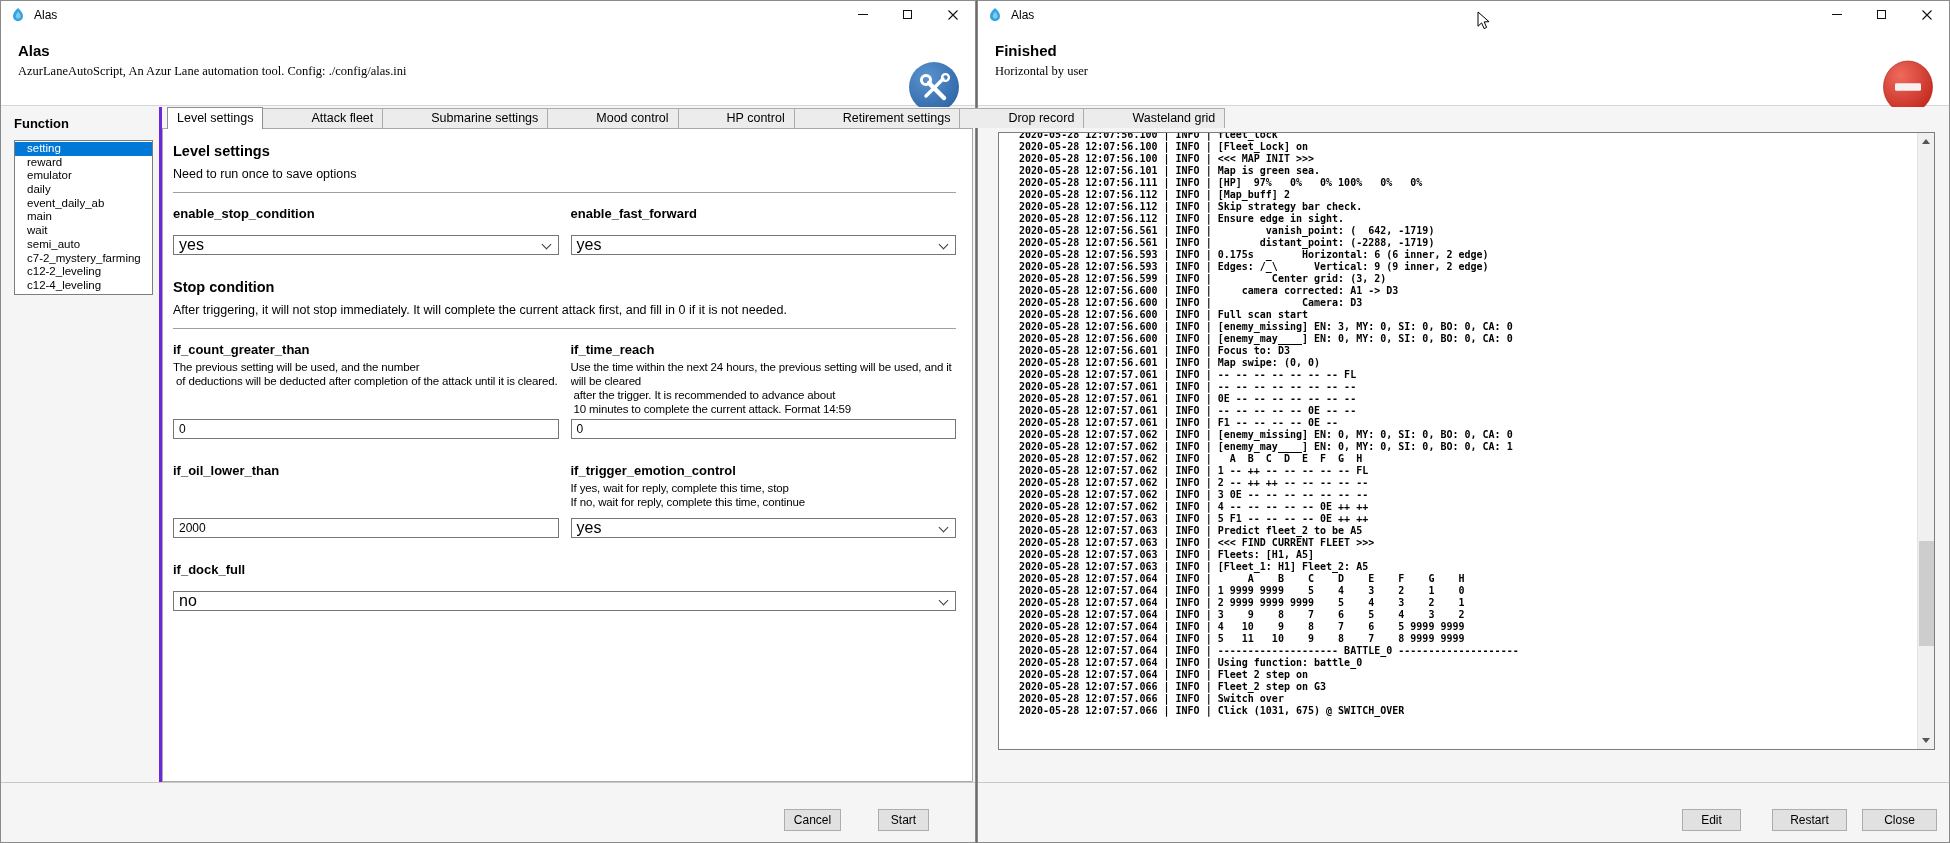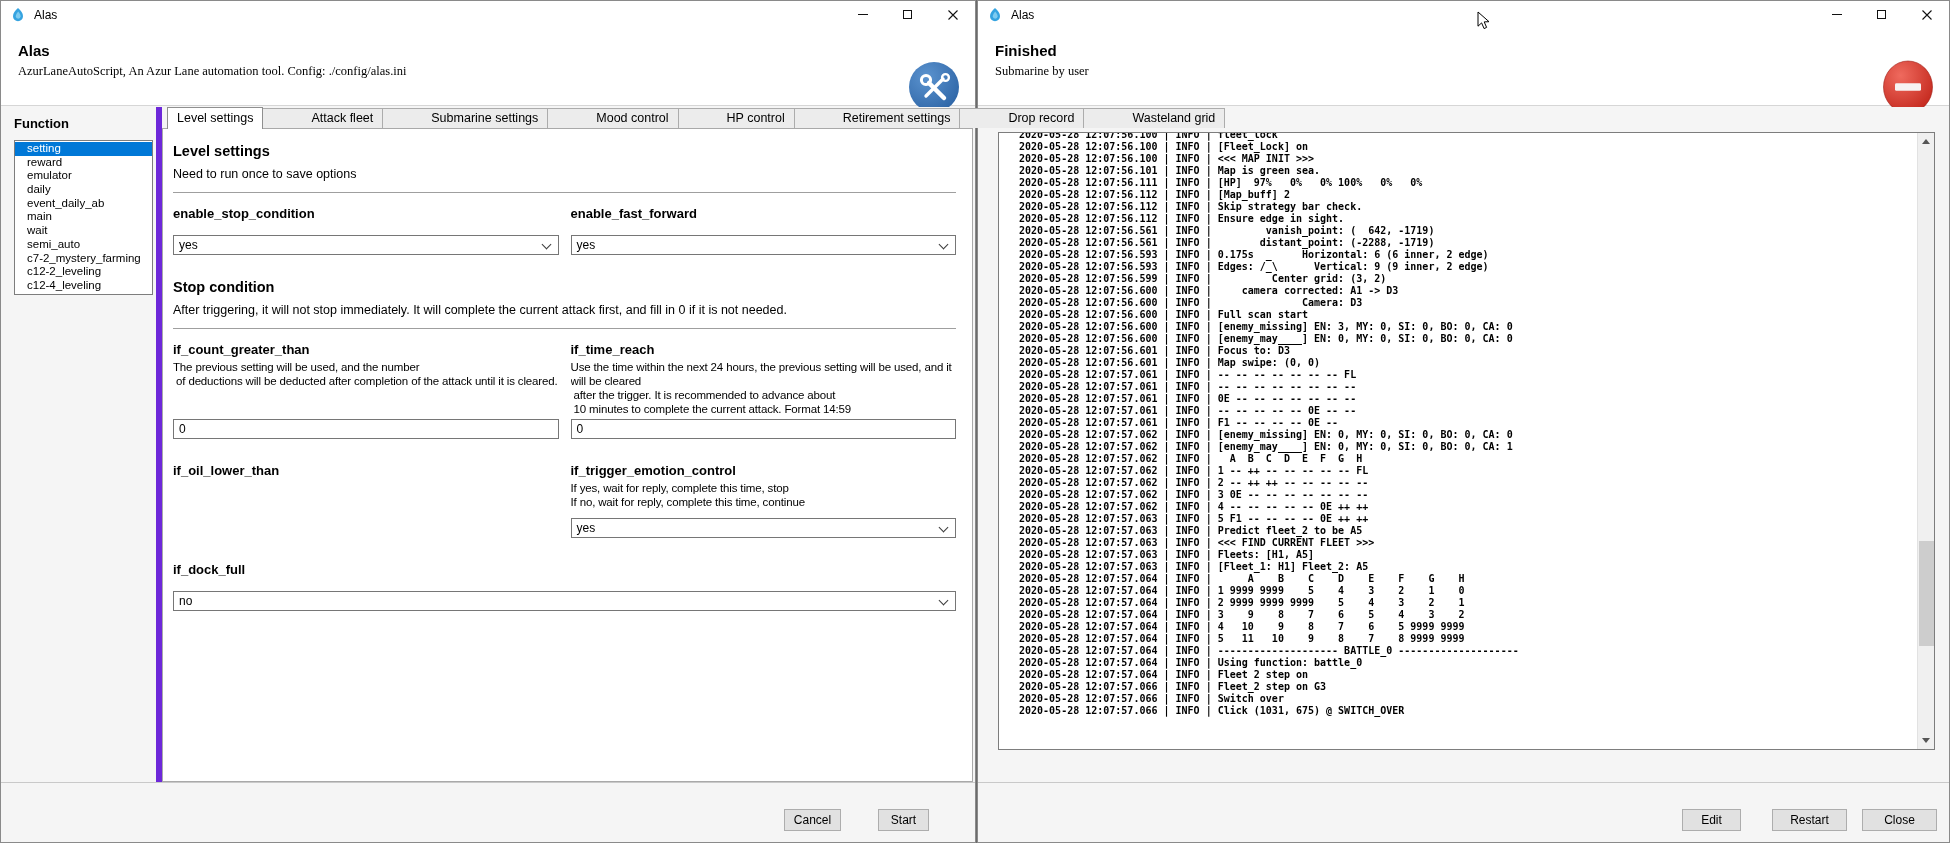--- a/index.html
+++ b/index.html
@@ -23,21 +23,21 @@
   
   .app-header { height:78px; background:#fff; border-bottom:1px solid #d6d6d6; position:relative; padding:14px 0 0 17px; }
   .app-title { font-size:15px; font-weight:bold; }
   .app-sub   { font-size:12.5px; margin-top:5px;font-family:Liberation Serif, serif; }
   .header-badge { position:absolute; top:32px; right:13px; width:56px; height:58px; }
 
   
   .wbody { position:absolute; top:106px; left:0; right:0; bottom:0; background:#f5f5f5; }
 
   
-  .sidebar { position:absolute; left:0; top:0; width:161px; bottom:60px; border-right:6px solid #6d28d9; padding:9px 0 0 13px; }
+  .sidebar { position:absolute; left:0; top:0; width:161px; bottom:60px; border-right:3px solid #6d28d9; padding:9px 0 0 13px; }
   .sidebar-label { font-size:13px; font-weight:bold; }
   .listbox { margin-top:9px; width:139px; background:#fff; border:1px solid #7d7d7d; padding:1px 0; }
   .list-item { font-size:11.5px; height:13.7px; line-height:13.7px; padding-left:12px; white-space:nowrap; overflow:hidden; }
   .list-item.selected { background:#0078d7; color:#fff; }
 
   
   .notebook { position:absolute; left:161px; right:2px; top:0; bottom:60px; }
   .tabstrip { display:flex; align-items:flex-end; height:21px; padding-left:5px; position:relative; z-index:2; }
   .tab { font-size:12.5px; padding:0 9px; height:20px; line-height:19px; background:#ececec;
          border:1px solid #acacac; border-bottom:none; white-space:nowrap; }
@@ -47,21 +47,21 @@
            padding:14px 16px 0 10px; z-index:1; }
 
   .sec-heading { font-size:14.5px; font-weight:bold; }
   .sec-sub { font-size:12.5px; margin-top:8px; }
   .rule { border-top:1px solid #9f9f9f; margin:11px 0 13px; }
   .grid2 { display:grid; grid-template-columns:1fr 1fr; column-gap:12px; }
   .f-label { font-size:13px; font-weight:bold; }
   .f-desc { font-size:11.5px; line-height:14px; letter-spacing:-0.15px; white-space:pre-wrap; margin-top:3px; overflow:hidden; }
   .dh-sm { height:11px; }  .dh-lg { height:59px; }  .dh-md { height:37px; }
   .combo { height:20px; border:1px solid #767676; background:#fff; display:flex; align-items:center;
-           padding-left:5px; font-size:12px; position:relative; }
+           padding-left:5px; font-size:16px; position:relative; }
   .chev { position:absolute; right:8px; top:5px; width:7px; height:7px;
           border-right:1.4px solid #3c3c3c; border-bottom:1.4px solid #3c3c3c; transform:rotate(45deg); }
   .tinput { height:20px; width:100%; border:1px solid #767676; background:#fff; font-size:12px;
             padding:0 5px; font-family:"Liberation Sans",sans-serif; display:block; }
   .mt-sec { margin-top:24px; }
 
   
   .footer { position:absolute; left:0; right:0; bottom:0; height:60px; border-top:1px solid #c9c9c9; background:#f5f5f5; }
   .btn { position:absolute; top:26px; height:22px; background:#e1e1e1; border:1px solid #adadad;
          font-size:12px; font-family:Liberation Sans, sans-serif; }
@@ -205,20 +205,21 @@
  after the trigger. It is recommended to advance about
  10 minutes to complete the current attack. Format 14:59</div>
             <input class="tinput" value="0" style="">
           </div>
         </div>
 
         <div class="grid2 mt-sec">
           <div>
             <div class="f-label">if_oil_lower_than</div>
             <div class="f-desc dh-md"></div>
+            <input class="tinput" value="2000" style="">
           </div>
           <div>
             <div class="f-label">if_trigger_emotion_control</div>
             <div class="f-desc dh-md">If yes, wait for reply, complete this time, stop
 If no, wait for reply, complete this time, continue</div>
             <div class="combo">
               <span>yes</span>
               <span class="chev"></span>
             </div>
           </div>
@@ -259,21 +260,21 @@
       <button class="cap-btn">
         <svg width="10" height="10" viewBox="0 0 10 10">
           <path d="M0.5 0.5 L9.5 9.5 M9.5 0.5 L0.5 9.5" stroke="#111" stroke-width="1.1" fill="none"></path>
         </svg>
       </button>
     </div>
   </div>
 
   <div class="app-header">
     <div class="app-title">Finished</div>
-    <div class="app-sub">Submarine by user</div>
+    <div class="app-sub">Horizontal by user</div>
     <svg class="header-badge" viewBox="0 0 56 58">
       <defs>
         <radialGradient id="bg-red" cx="35%" cy="28%" r="80%">
           <stop offset="0%" stop-color="#ef6a5e"></stop>
             <stop offset="100%" stop-color="#c3271c"></stop>
         </radialGradient>
       </defs>
       <ellipse cx="28" cy="54.5" rx="14" ry="2.6" fill="rgba(0,0,0,0.25)"></ellipse>
       <ellipse cx="28" cy="27" rx="24.5" ry="26" fill="url(#bg-red)" stroke="#9e1d14" stroke-width="0.6"></ellipse>
       <rect x="15" y="23.2" width="26" height="7.6" rx="1.4" fill="#f7f2f2"></rect>

